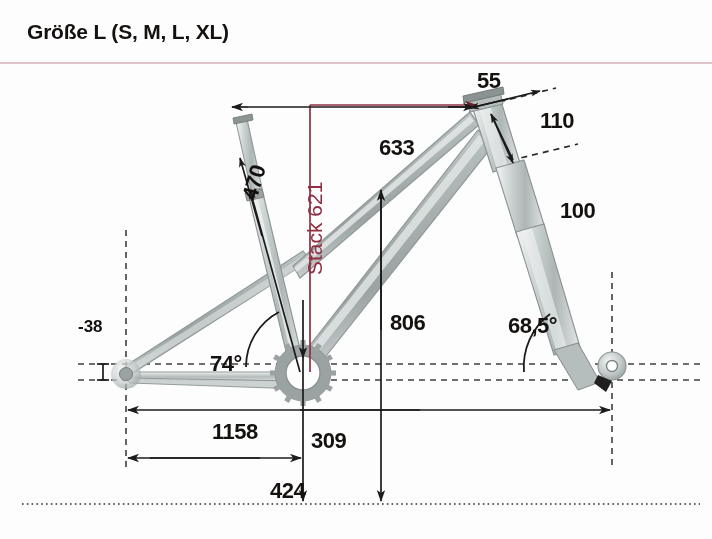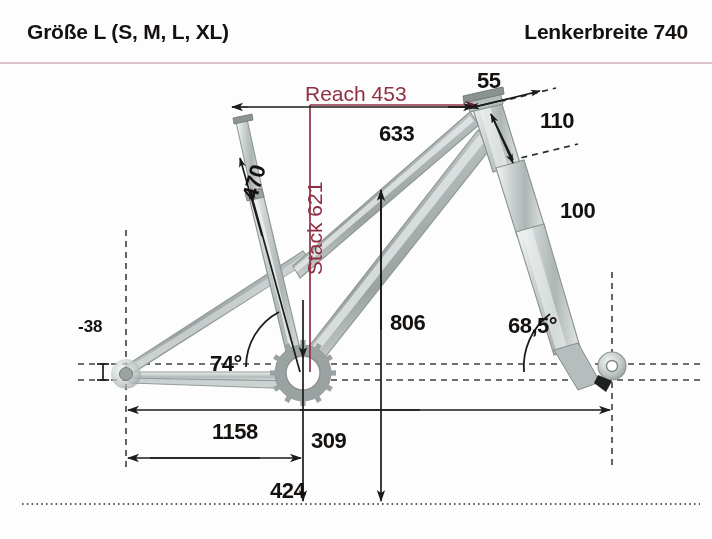--- a/index.html
+++ b/index.html
@@ -22,21 +22,20 @@
   .lbl-small{font-size:17px;font-weight:bold;}
   .lbl-red{color:#8e2f42;font-weight:normal;font-size:21px;letter-spacing:0px;}
   .rot90{transform-origin:0 0;}
 </style>
 </head>
 <body>
 
 <div class="page">
 
   <div class="hdr" id="hdr-left">Größe L (S, M, L, XL)</div>
-  <div class="hdr" id="hdr-right">Lenkerbreite 740</div>
   <div class="rule" id="rule-top"></div>
 
   <svg class="diagram" viewBox="0 0 712 539">
     <defs>
       <linearGradient id="tubeH" x1="0" y1="0" x2="0" y2="1">
         <stop offset="0%" stop-color="#f2f4f4"></stop>
         <stop offset="28%" stop-color="#ced4d3"></stop>
         <stop offset="55%" stop-color="#b3bbba"></stop>
         <stop offset="100%" stop-color="#dfe4e3"></stop>
       </linearGradient>
@@ -183,25 +182,24 @@
 
       <line x1="260" y1="458" x2="128" y2="458" marker-end="url(#arw)"></line>
       <line x1="150" y1="458" x2="301" y2="458" marker-end="url(#arw)"></line>
 
       <line x1="103" y1="364" x2="103" y2="380"></line>
       <line x1="97" y1="364" x2="109" y2="364"></line>
       <line x1="97" y1="380" x2="109" y2="380"></line>
     </g>
   </svg>
 
-  <div class="lbl lbl-red" style="left:305px; top:82px;">Reach 453</div>
 
   <div class="lbl lbl-red rot90" style="left:303px; top:275px; transform:rotate(-90deg); transform-origin:0 0;">Stack 621</div>
 
-  <div class="lbl lbl-num" style="left:379px; top:121px;">633</div>
+  <div class="lbl lbl-num" style="left:379px; top:135px;">633</div>
 
   <div class="lbl lbl-num" style="left:237px; top:196px; transform:rotate(-74deg); transform-origin:0 0;">470</div>
 
   <div class="lbl lbl-num" style="left:477px; top:68px;">55</div>
 
   <div class="lbl lbl-num" style="left:540px; top:108px;">110</div>
 
   <div class="lbl lbl-num" style="left:560px; top:198px;">100</div>
 
   <div class="lbl lbl-num" style="left:390px; top:310px;">806</div>

